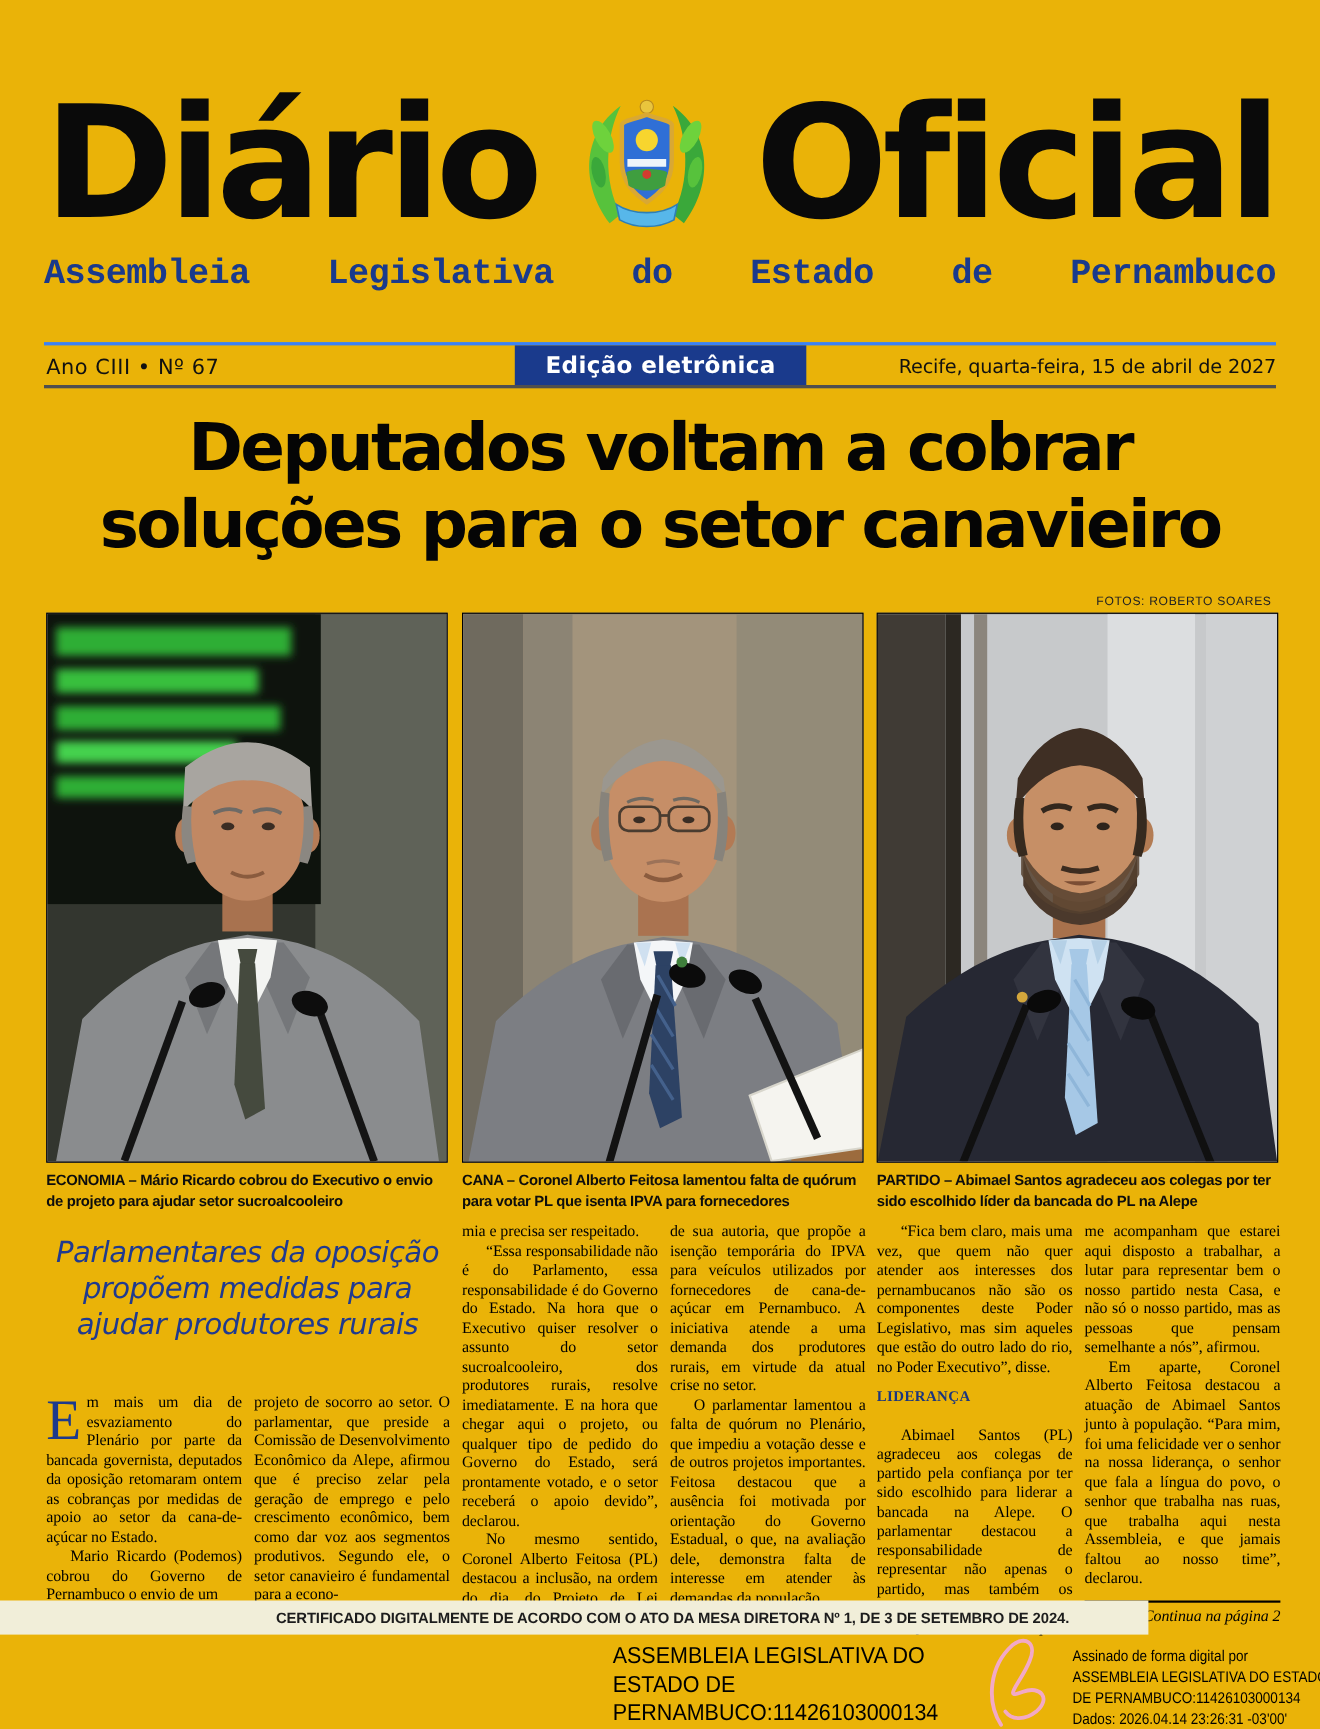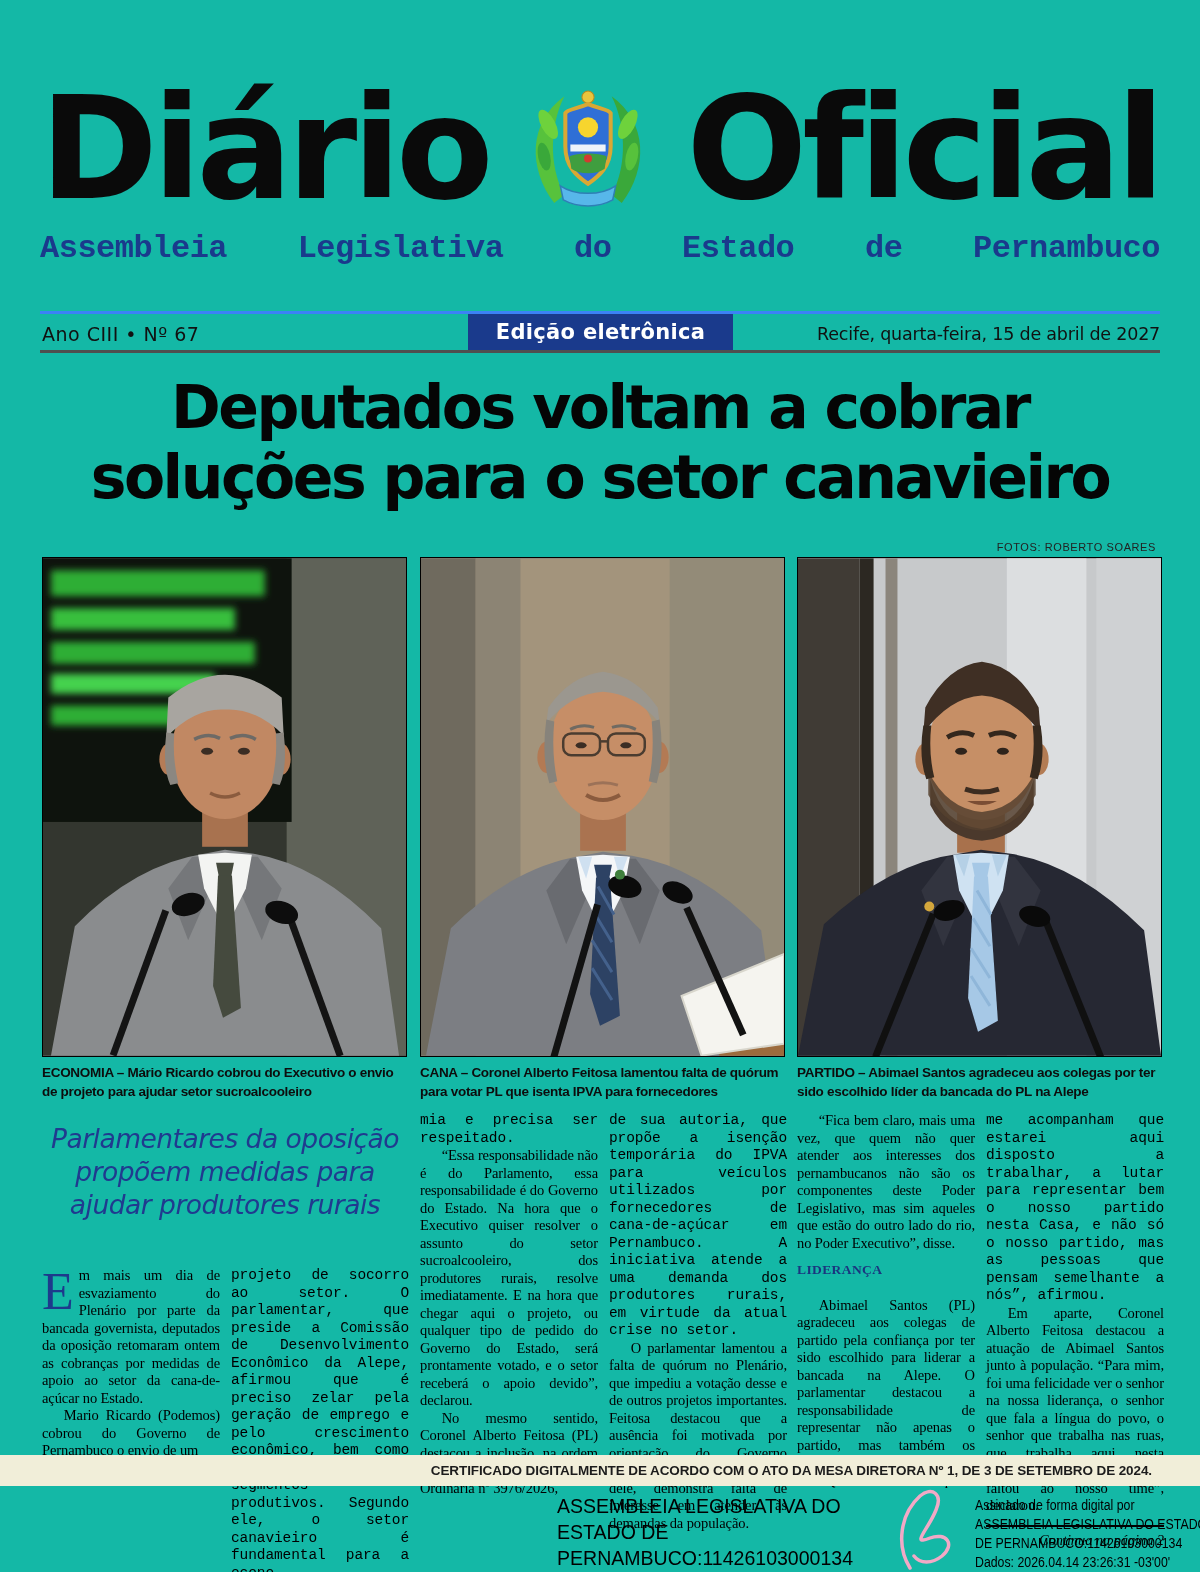--- a/index.html
+++ b/index.html
@@ -1,19 +1,19 @@
 <!DOCTYPE html>
 <html lang="pt-BR"><head>
 <meta charset="utf-8">
 <style>
   * { margin:0; padding:0; box-sizing:border-box; }
   html,body { background:#ffffff; }
   #page {
     position:relative; width:1200px; height:1572px; margin:0 auto;
-    background:#14b8a6; overflow:hidden;
+    background:#eab308; overflow:hidden;
     font-family:"Liberation Serif", serif; color:#000;
   }
 
   
   .masthead { position:absolute; top:78px; left:40px; width:1120px; }
   .mast-row { display:flex; align-items:center; justify-content:space-between; height:142px; }
   .mast-title {
     font-family:"DejaVu Sans", sans-serif; font-weight:bold;
     font-size:142px; line-height:120px; letter-spacing:-5px; color:#0a0a0a;
     white-space:nowrap;
@@ -85,41 +85,41 @@
     font-family:"Liberation Serif", serif; font-size:14.5px; line-height:17.5px;
     text-align:justify; color:#000; letter-spacing:-0.1px;
   }
   #col1 { left:42px;  top:1267px; }
   #col2 { left:231px; top:1267px; }
   #col3 { left:420px; }
   #col4 { left:609px; }
   #col5 { left:797px; }
   #col6 { left:986px; }
   .bodycol p { margin:0; text-indent:1.5em; }
-  .plist.cont-start p:first-child { text-indent:0;font-family:Liberation Mono, monospace; }
+  .plist.cont-start p:first-child { text-indent:0; }
   .drop-p { text-indent:0 !important; }
   .dropcap {
     float:left; font-family:"Liberation Serif", serif; color:#1d3a8c;
     font-size:52px; line-height:44px; padding:3px 5px 0 0;
   }
   .subhead {
     margin-top:9px; margin-bottom:18px;
     font-family:"Liberation Serif", serif; font-weight:bold;
     font-size:13.5px; letter-spacing:0.4px; color:#1a357f; text-indent:0;
   }
   .cont-note {
     margin-top:10px; border-top:2px solid #000; padding-top:5px;
     text-align:right; font-style:italic; font-size:14.5px;
   }
 
   
   .cert-bar {
-    position:absolute; top:1455px; left:0; width:1200px; height:31px;
+    position:absolute; top:1455px; left:0; width:1044px; height:31px;
     background:#f1eed9; display:flex; align-items:center; justify-content:flex-end;
-    padding-right:48px;
+    padding-right:72px;
     font-family:"Liberation Sans", sans-serif; font-weight:bold;
     font-size:13.5px; letter-spacing:-0.1px; color:#1c1c1c; white-space:nowrap;
   }
   .sig-left {
     position:absolute; top:1493px; left:557px; width:380px;
     font-family:"Liberation Sans", sans-serif; font-size:21px; line-height:26px;
     color:#000; transform:scaleX(0.93); transform-origin:left top; white-space:nowrap;
   }
   .sig-left p { margin:0; }
   .sig-right {

